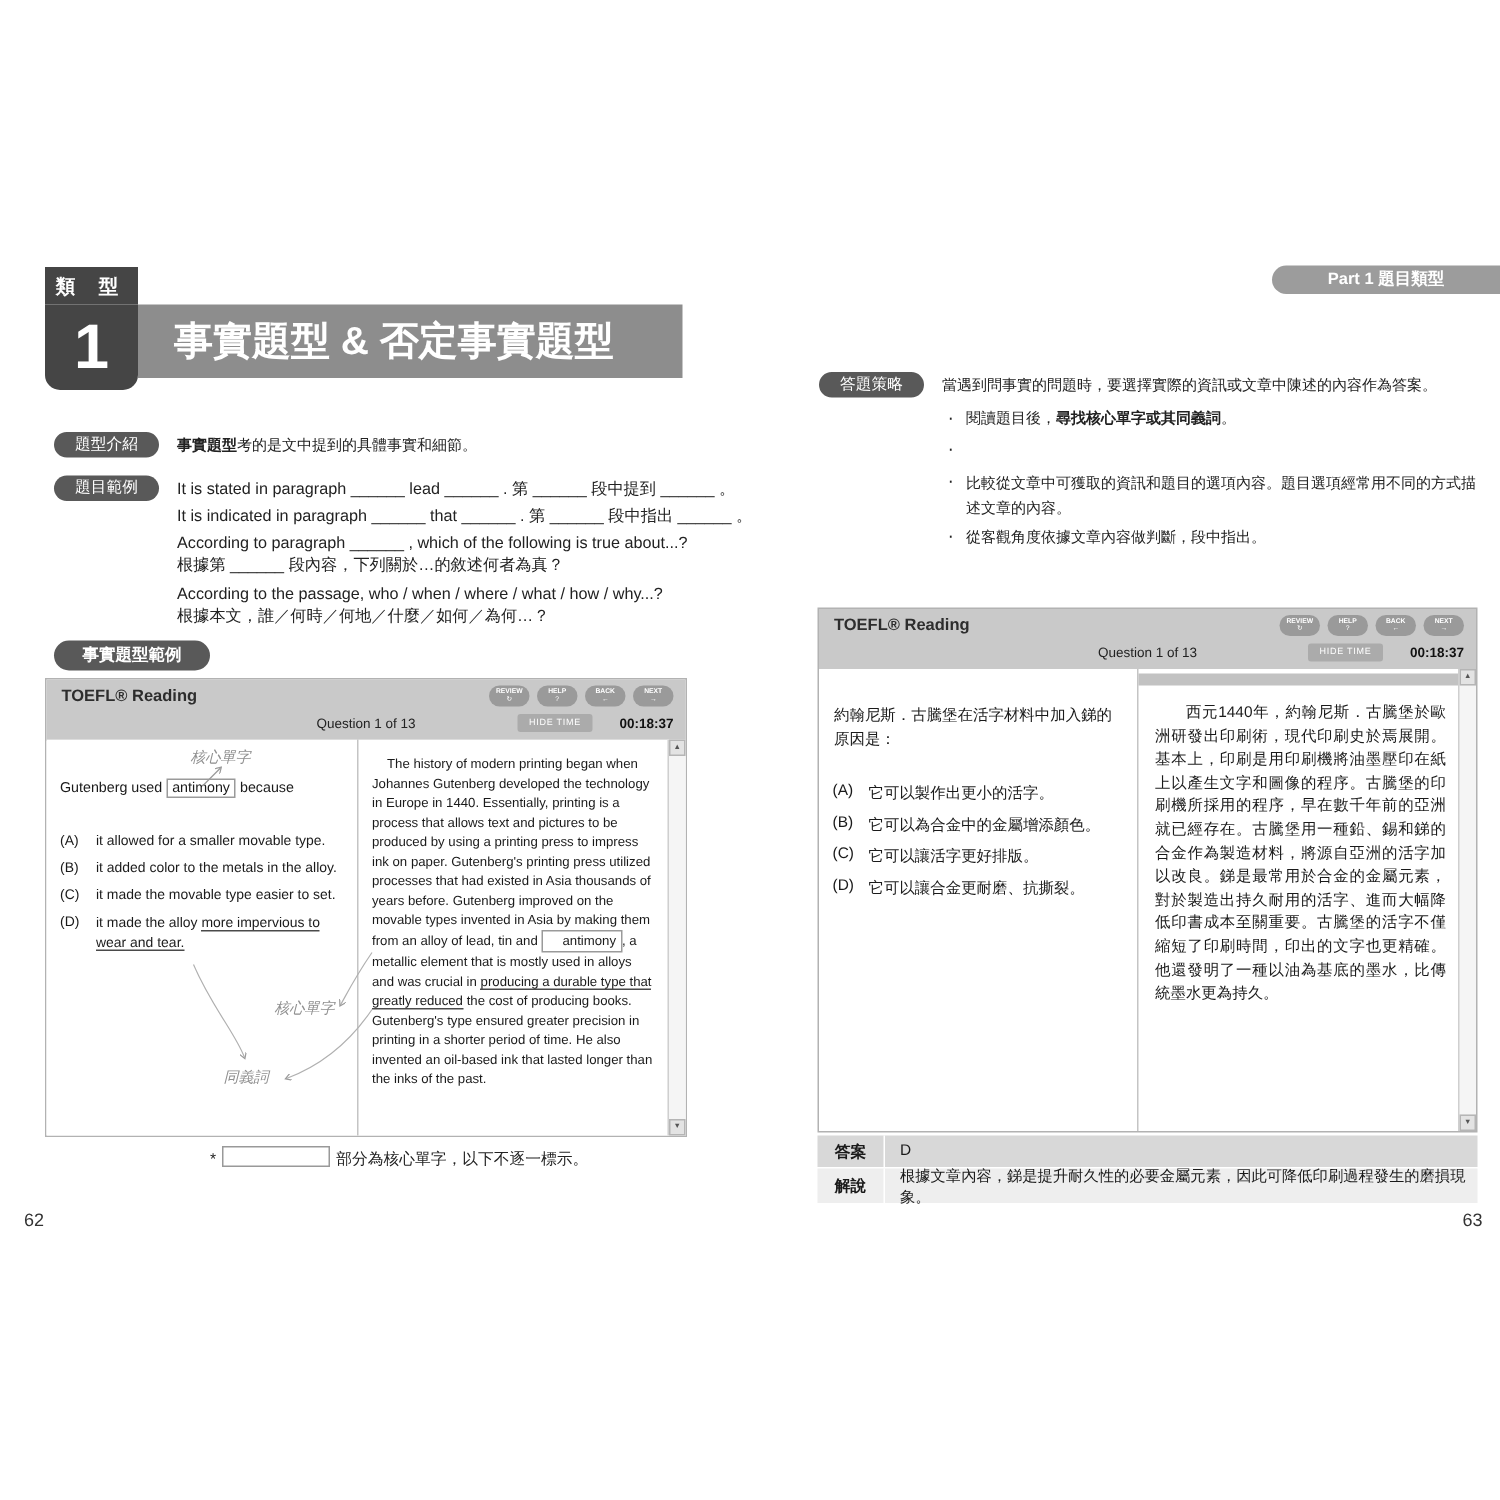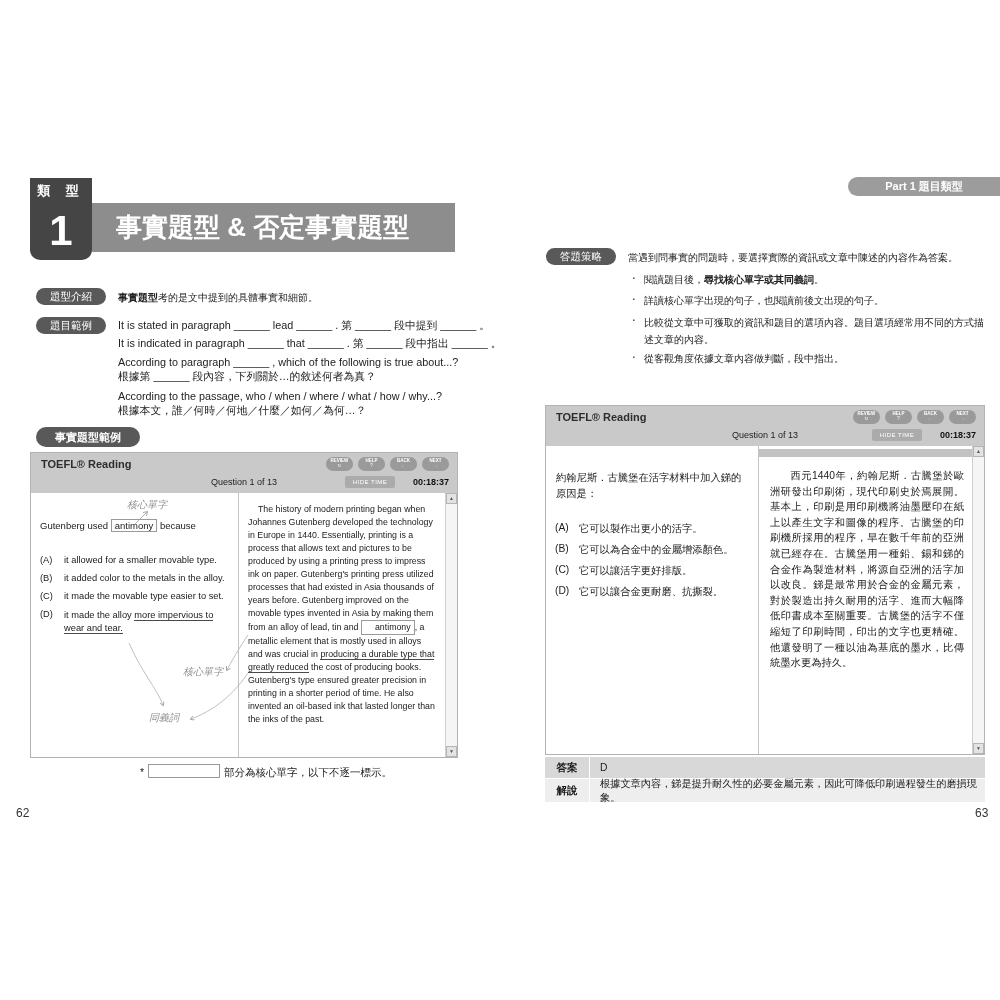--- a/index.html
+++ b/index.html
@@ -166,21 +166,20 @@
 
 <div class="abs badge badge-sm" style="left:546px;top:248px;">答題策略</div>
 <div class="abs body-text" style="left:628px;top:250px;width:360px;">當遇到問事實的問題時，要選擇實際的資訊或文章中陳述的內容作為答案。</div>
 
 <div class="abs bullet-row" style="left:632px;top:272px;width:352px;">
   <span class="bullet-mark">‧</span>
   <span class="body-text"><span>閱讀題目後，</span><b>尋找核心單字或其同義詞</b><span>。</span></span>
 </div>
 <div class="abs bullet-row" style="left:632px;top:293px;width:352px;">
   <span class="bullet-mark">‧</span>
-  <span class="body-text">詳讀核心單字出現的句子，也閱讀前後文出現的句子。</span>
 </div>
 <div class="abs bullet-row" style="left:632px;top:314px;width:352px;">
   <span class="bullet-mark">‧</span>
   <span class="body-text" style="line-height:17px;">比較從文章中可獲取的資訊和題目的選項內容。題目選項經常用不同的方式描述文章的內容。</span>
 </div>
 <div class="abs bullet-row" style="left:632px;top:351px;width:352px;">
   <span class="bullet-mark">‧</span>
   <span class="body-text">從客觀角度依據文章內容做判斷，段中指出。</span>
 </div>
 

